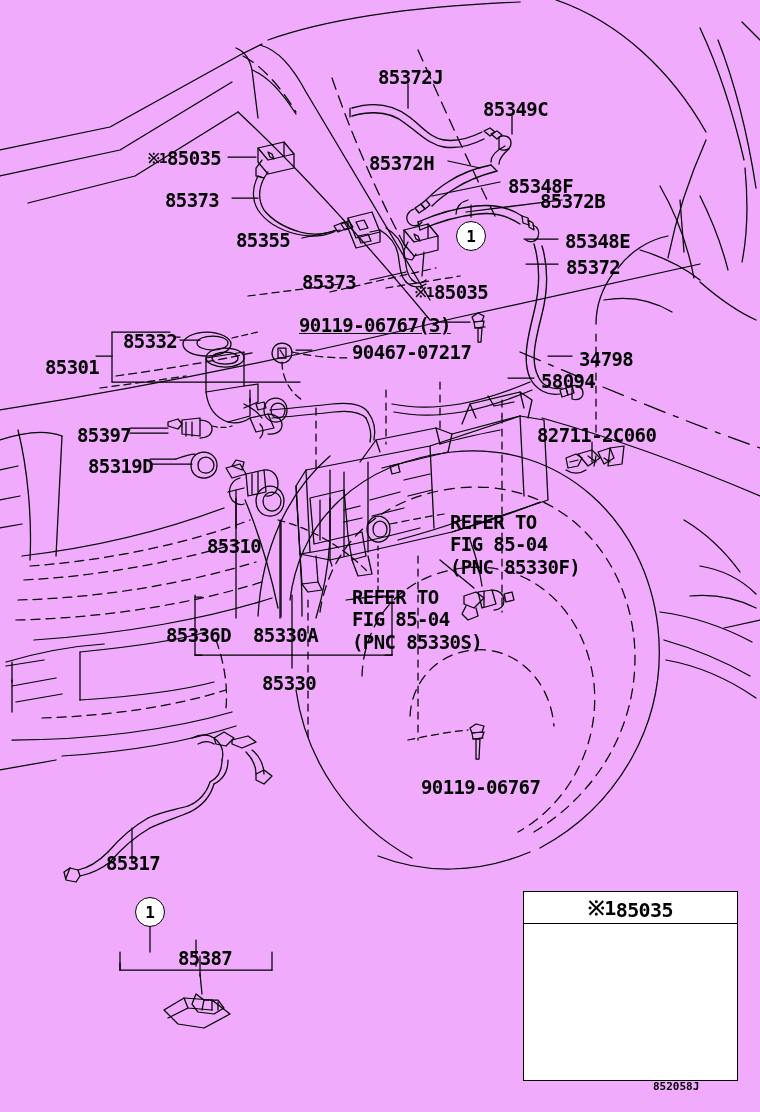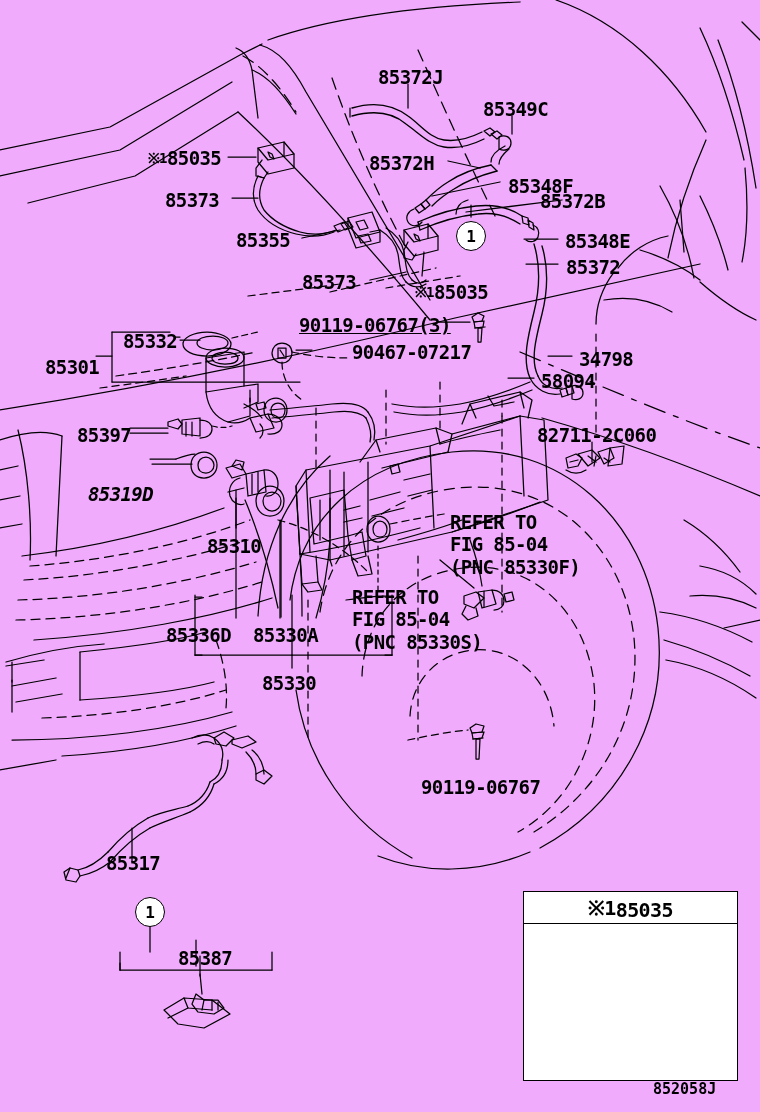--- a/index.html
+++ b/index.html
@@ -18,21 +18,21 @@
     font-weight:bold;
     font-size:19px;
     letter-spacing:-0.6px;
     white-space:nowrap;
     line-height:1.12;
   }
   .lbl.multi{line-height:1.18;}
   .figno{
     position:absolute;
     font-family:"DejaVu Sans Mono","Liberation Mono",monospace;
-    font-size:15px;font-weight:bold;color:#000;letter-spacing:0px;
+    font-size:11px;font-weight:bold;color:#000;letter-spacing:0px;
   }
   .star{font-size:14px;font-weight:bold;vertical-align:2px;}
   .callout{
     position:absolute;
     width:30px;height:30px;border:1.6px solid #000;border-radius:50%;
     background:#fff;
     font-family:"DejaVu Sans Mono","Liberation Mono",monospace;
     font-size:16px;font-weight:bold;color:#000;
     display:flex;align-items:center;justify-content:center;
     box-sizing:border-box;
@@ -499,21 +499,21 @@
       <div class="lbl" style="left: 302px; top: 272px;"><span>85373</span></div>
       <div class="lbl" style="left: 415px; top: 282px;"><span class="star">※1</span><span>85035</span></div>
       <div class="lbl" style="left: 299px; top: 315px; text-decoration: underline;"><span>90119-06767(3)</span></div>
       <div class="lbl" style="left: 123px; top: 331px;"><span>85332</span></div>
       <div class="lbl" style="left: 320px; top: 342px; margin-left: 32px;"><span>90467-07217</span></div>
       <div class="lbl" style="left: 579px; top: 349px;"><span>34798</span></div>
       <div class="lbl" style="left: 45px; top: 357px;"><span>85301</span></div>
       <div class="lbl" style="left: 541px; top: 371px;"><span>58094</span></div>
       <div class="lbl" style="left: 77px; top: 425px;"><span>85397</span></div>
       <div class="lbl" style="left: 537px; top: 425px;"><span>82711-2C060</span></div>
-      <div class="lbl" style="left: 88px; top: 484px; font-style: italic;"><span>85319D</span></div>
+      <div class="lbl" style="left: 88px; top: 456px;"><span>85319D</span></div>
       <div class="lbl" style="left: 207px; top: 536px;"><span>85310</span></div>
       <div class="lbl" style="left: 166px; top: 625px;"><span>85336D</span></div>
       <div class="lbl" style="left: 253px; top: 625px;"><span>85330A</span></div>
       <div class="lbl" style="left: 262px; top: 673px;"><span>85330</span></div>
       <div class="lbl" style="left: 421px; top: 777px;"><span>90119-06767</span></div>
       <div class="lbl" style="left: 106px; top: 820px; margin-top: 33px;"><span>85317</span></div>
       <div class="lbl" style="left: 170px; top: 948px; margin-left: 8px;"><span>85387</span></div>
     </div>
   <div id="refer-layer">
       <div class="lbl multi" style="left: 450px; top: 511px;">

